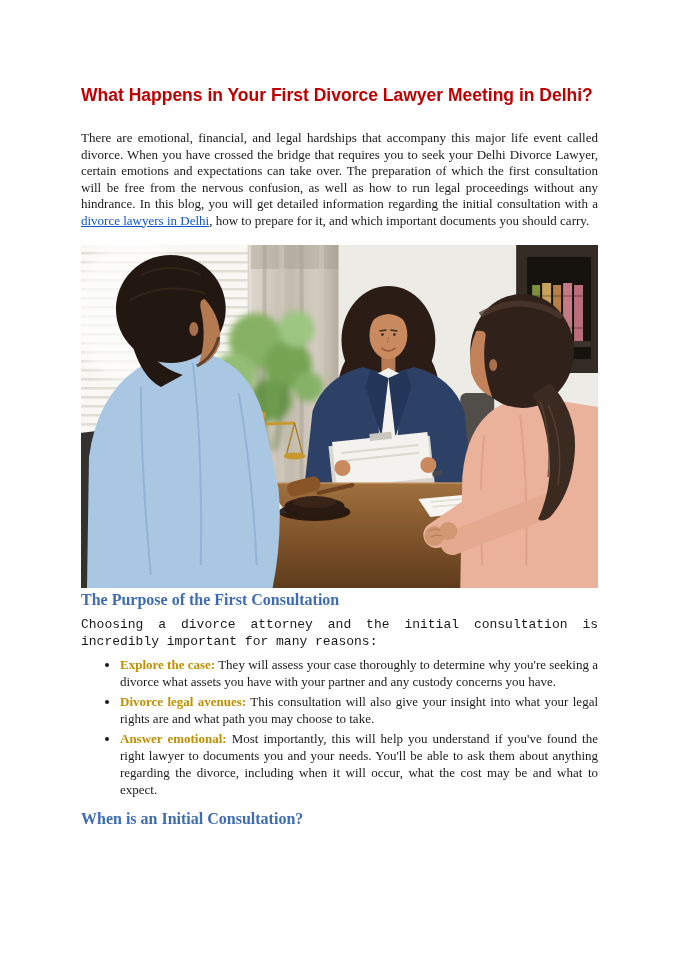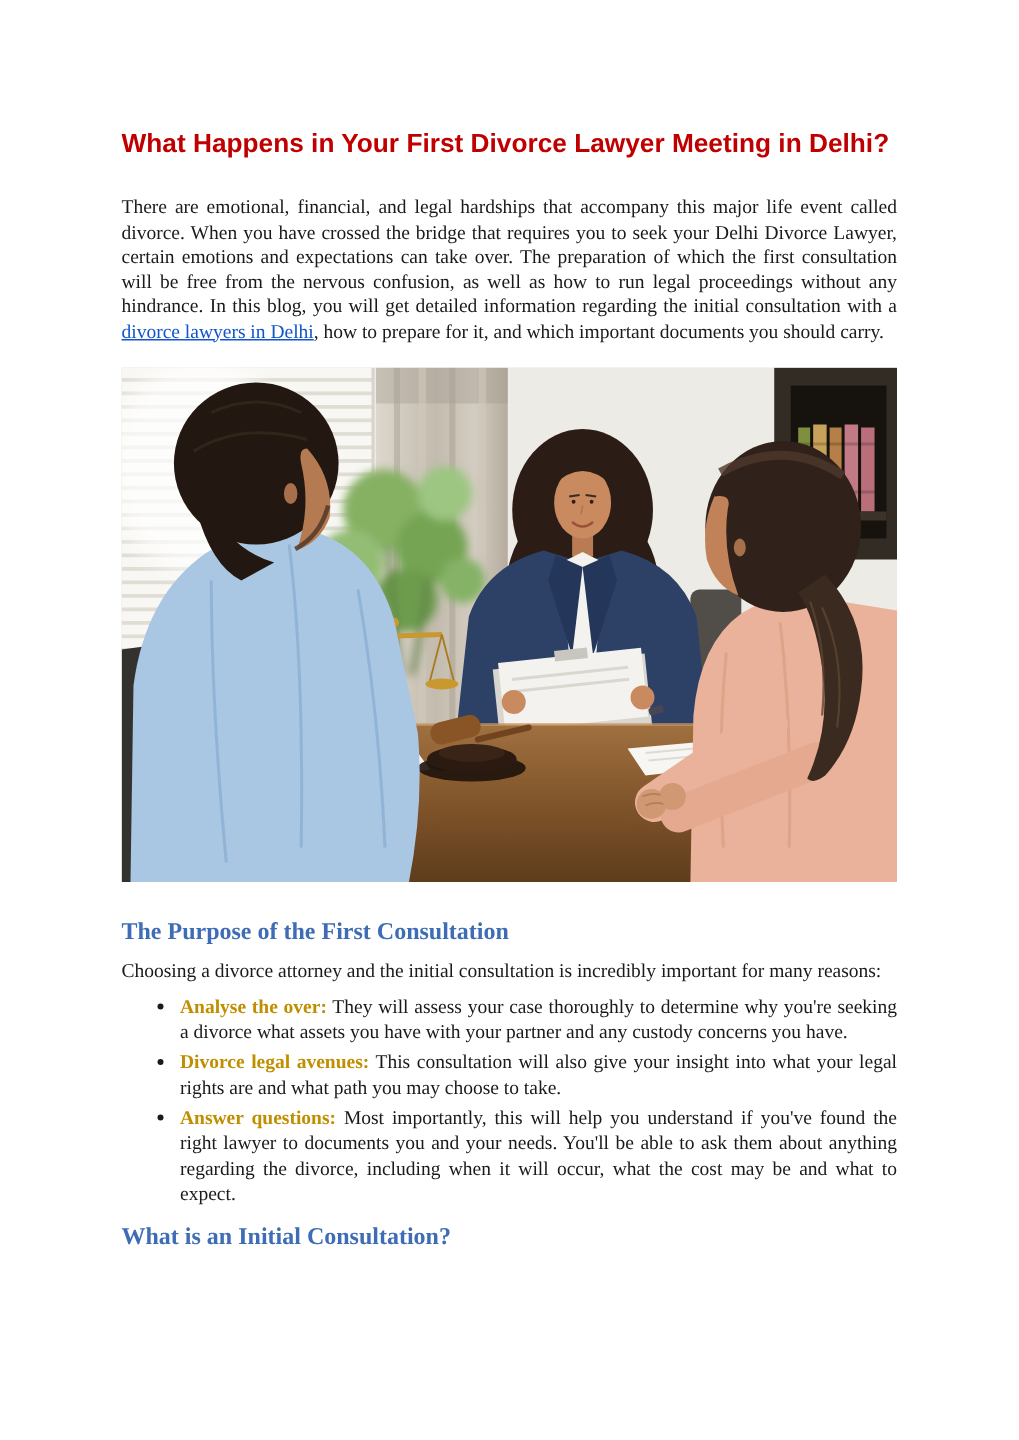--- a/index.html
+++ b/index.html
@@ -26,25 +26,25 @@
     margin:26px 0 16px;font-size:13px;line-height:16.5px;
     text-align:justify;
   }
   a.doc-link{color:var(--c-link);text-decoration:underline;cursor:pointer;}
   figure.photo{
     margin:16px 0 0;padding:0;width:517px;height:343px;
     overflow:hidden;background:#edeae5;
   }
   figure.photo svg{display:block;width:517px;height:343px;}
   h2.sec-heading{
-    margin:24px 0 0;font-size:16px;line-height:19px;font-weight:bold;
+    margin:2px 0 0;font-size:16px;line-height:19px;font-weight:bold;
     color:var(--c-heading);
   }
   p.sec-intro{
-    margin:8px 0 0;font-size:13px;line-height:16.5px;text-align:justify;
+    margin:8px 0 0;font-size:13px;line-height:16.5px;text-align:justify;font-family:Liberation Mono, monospace;
   }
   ul.bullets{
     margin:6px 0 0;padding:0 0 0 39px;list-style:disc outside;
   }
   ul.bullets li{
     font-size:13px;line-height:17px;text-align:justify;margin:3px 0 0;
   }
   ul.bullets li:first-child{margin-top:0;}
   .lead{color:var(--c-lead);font-weight:bold;}
   h3.sec-heading{
@@ -258,21 +258,21 @@
           <path d="M60,30 Q90,16 120,30 M48,56 Q80,36 124,48" stroke="#39291d" stroke-width="2" fill="none" opacity="0.7"></path>
         </g>
       </svg>
     </figure>
 
     <h2 class="sec-heading">The Purpose of the First Consultation</h2>
 
     <p class="sec-intro">Choosing a divorce attorney and the initial consultation is incredibly important for many reasons:</p>
 
     <ul class="bullets">
-      <li><strong class="lead">Analyse the over:</strong> <span>They will assess your case thoroughly to determine why you're seeking a divorce what assets you have with your partner and any custody concerns you have.</span></li>
+      <li><strong class="lead">Explore the case:</strong> <span>They will assess your case thoroughly to determine why you're seeking a divorce what assets you have with your partner and any custody concerns you have.</span></li>
       <li><strong class="lead">Divorce legal avenues:</strong> <span>This consultation will also give your insight into what your legal rights are and what path you may choose to take.</span></li>
-      <li><strong class="lead">Answer questions:</strong> <span>Most importantly, this will help you understand if you've found the right lawyer to documents you and your needs. You'll be able to ask them about anything regarding the divorce, including when it will occur, what the cost may be and what to expect.</span></li>
+      <li><strong class="lead">Answer emotional:</strong> <span>Most importantly, this will help you understand if you've found the right lawyer to documents you and your needs. You'll be able to ask them about anything regarding the divorce, including when it will occur, what the cost may be and what to expect.</span></li>
     </ul>
 
-    <h3 class="sec-heading">What is an Initial Consultation?</h3>
+    <h3 class="sec-heading">When is an Initial Consultation?</h3>
 
   </div>
 </div>
 
 </body></html>

